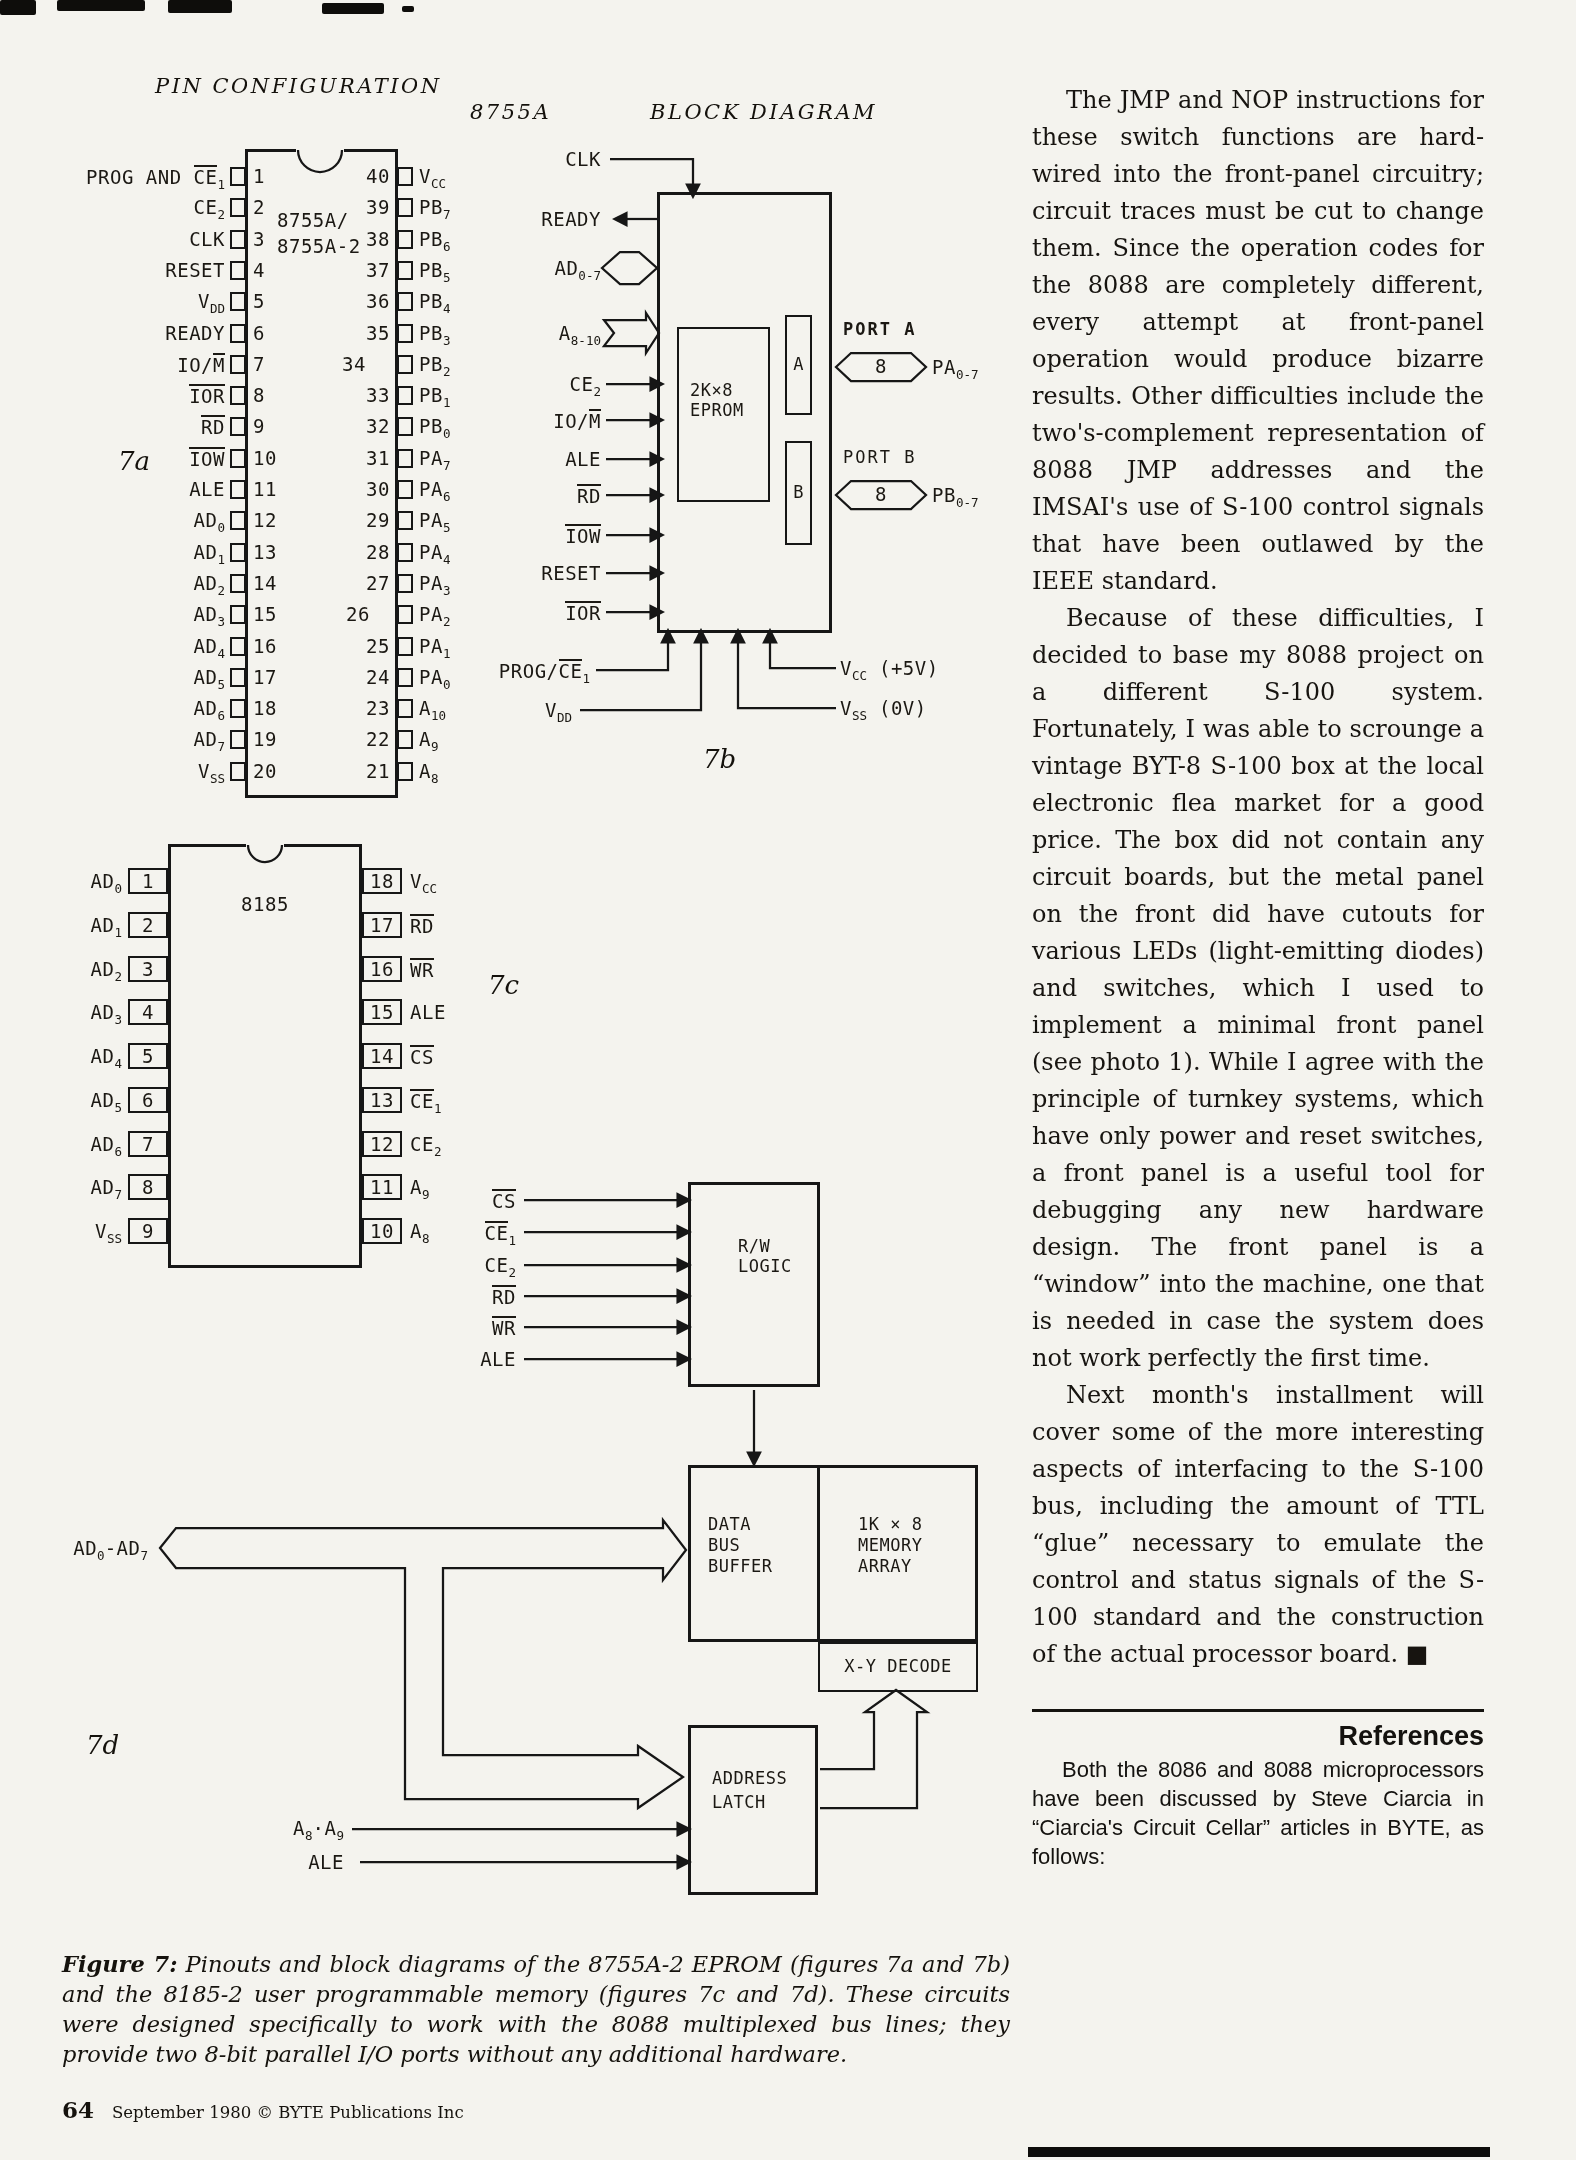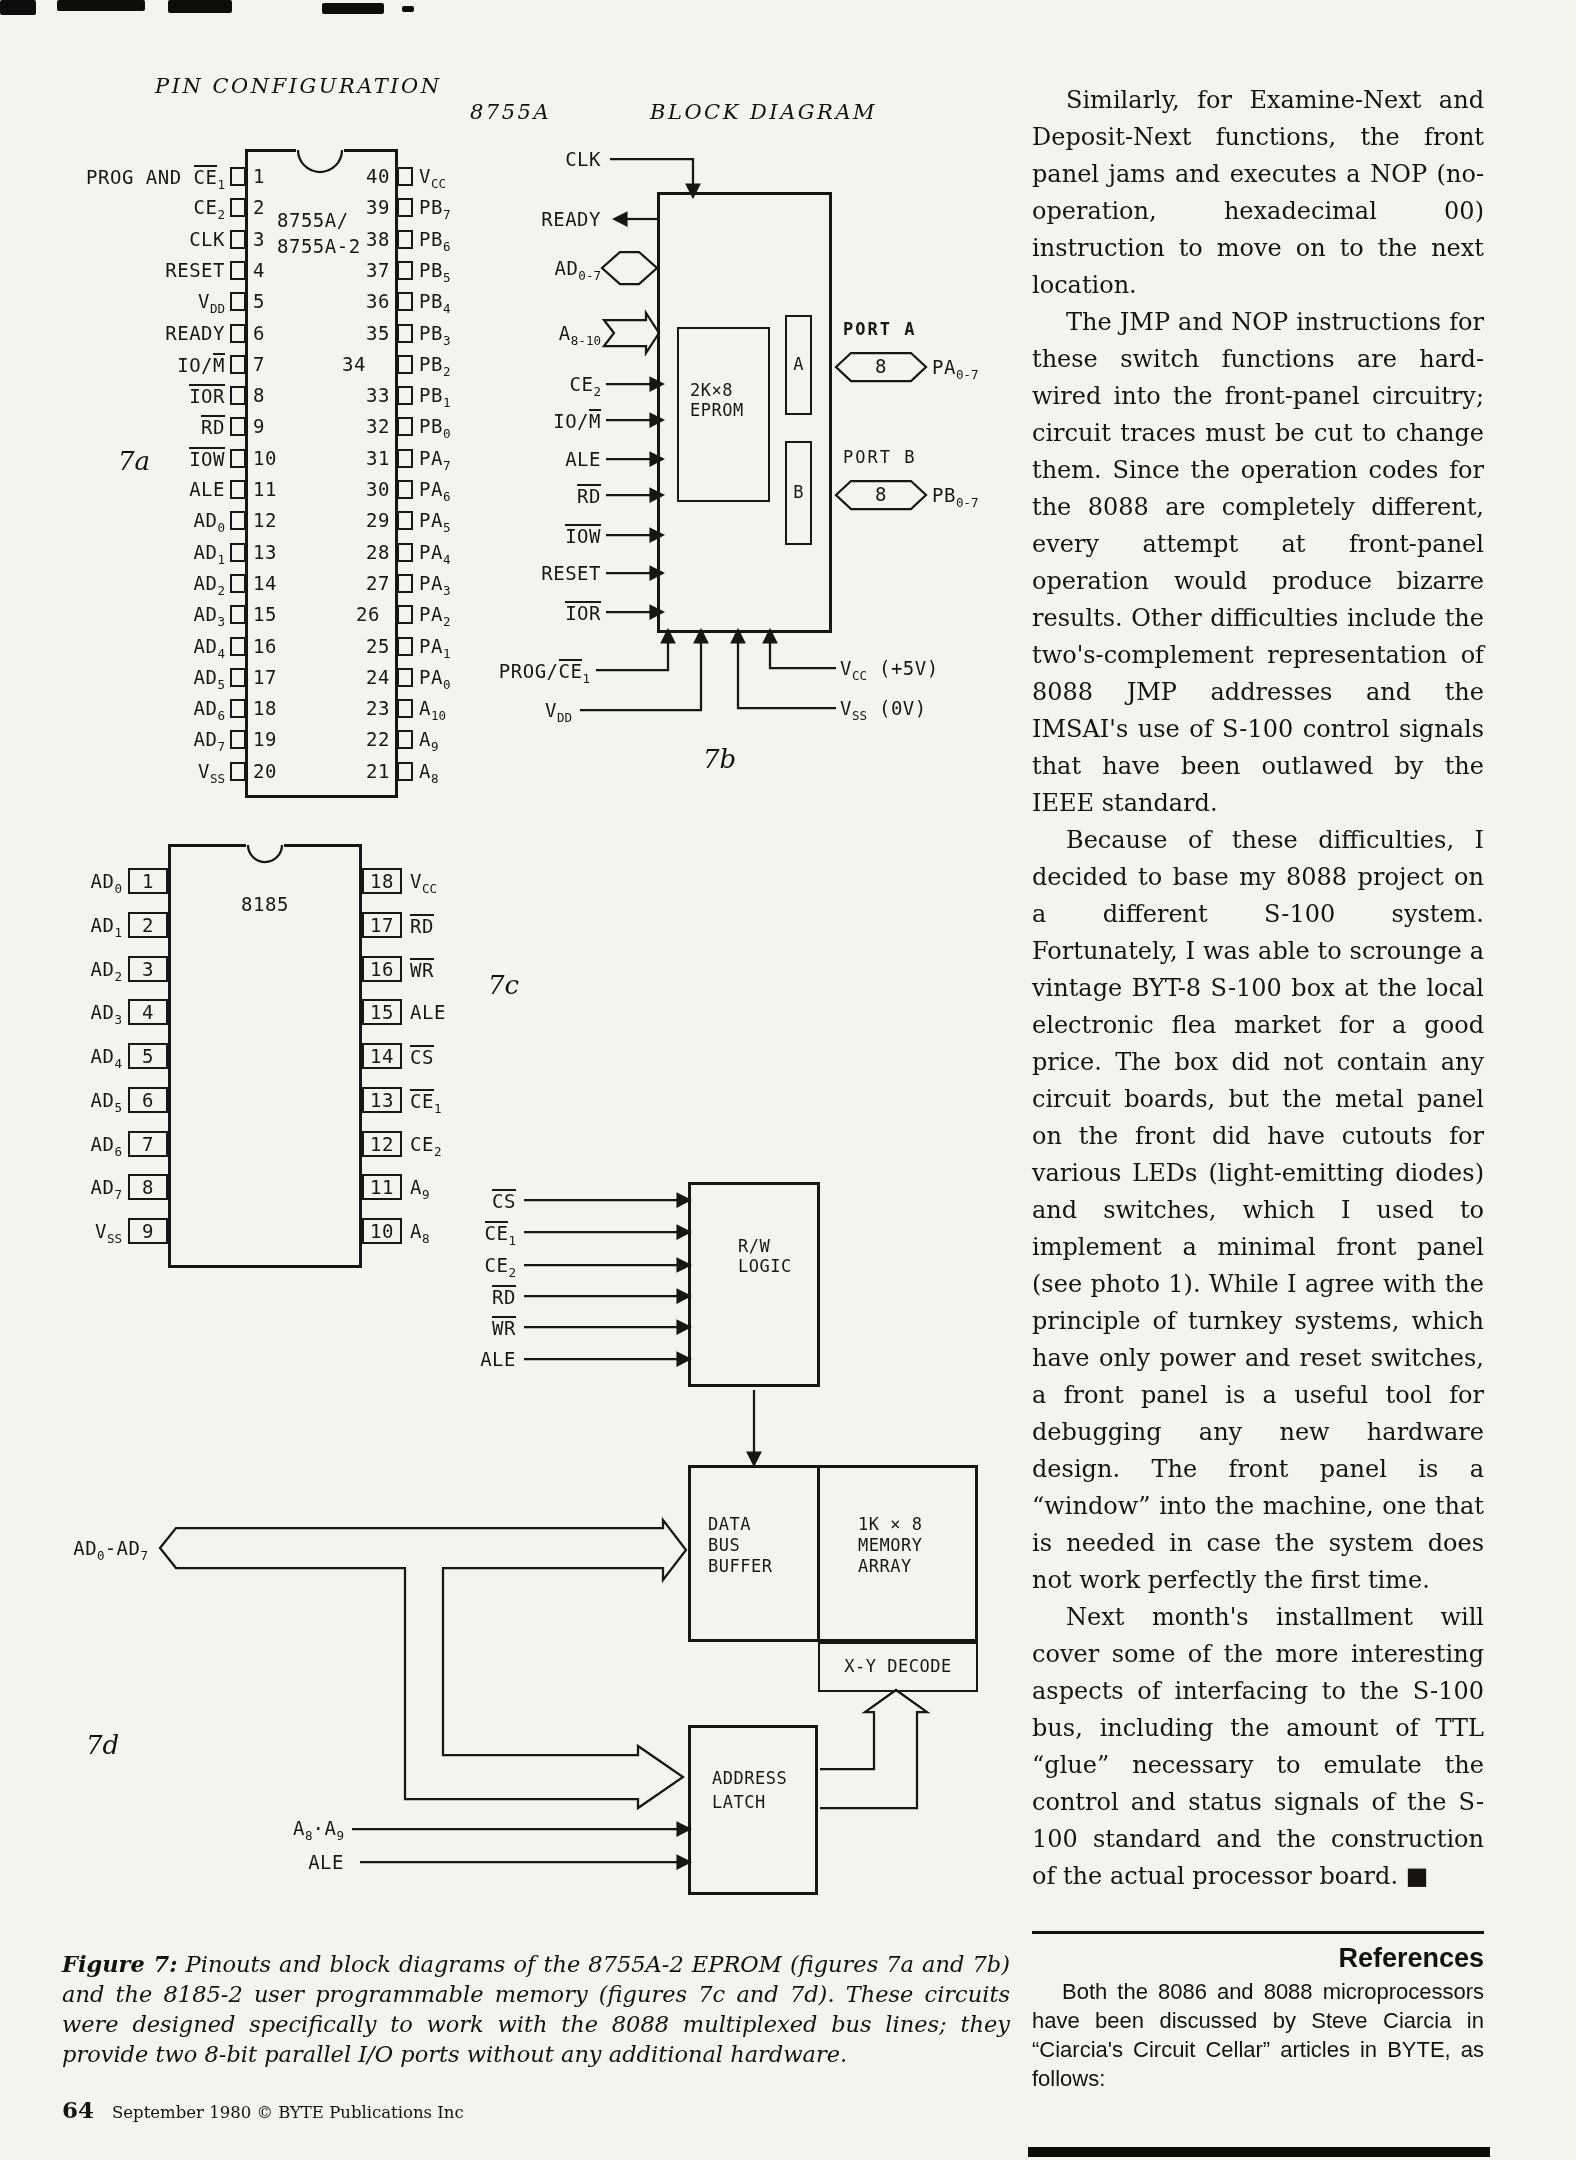--- a/index.html
+++ b/index.html
@@ -222,21 +222,21 @@
       <div class="pinbox" style="left: 397px; top: 510.5px; width: 16px; height: 19px;"></div>
       <div class="dlabel" style="left: 346px; top: 509px; width: 44px; text-align: right;">29</div>
       <div class="dlabel" style="left: 419px; top: 509px; width: 150px; text-align: left;"><span>PA</span><sub>5</sub></div>
       <div class="pinbox" style="left: 397px; top: 542.5px; width: 16px; height: 19px;"></div>
       <div class="dlabel" style="left: 346px; top: 541px; width: 44px; text-align: right;">28</div>
       <div class="dlabel" style="left: 419px; top: 541px; width: 150px; text-align: left;"><span>PA</span><sub>4</sub></div>
       <div class="pinbox" style="left: 397px; top: 573.5px; width: 16px; height: 19px;"></div>
       <div class="dlabel" style="left: 346px; top: 572px; width: 44px; text-align: right;">27</div>
       <div class="dlabel" style="left: 419px; top: 572px; width: 150px; text-align: left;"><span>PA</span><sub>3</sub></div>
       <div class="pinbox" style="left: 397px; top: 604.5px; width: 16px; height: 19px;"></div>
-      <div class="dlabel" style="left: 346px; top: 603px; width: 44px; text-align: center;">26</div>
+      <div class="dlabel" style="left: 346px; top: 603px; width: 44px; text-align: left;">26</div>
       <div class="dlabel" style="left: 419px; top: 603px; width: 150px; text-align: left;"><span>PA</span><sub>2</sub></div>
       <div class="pinbox" style="left: 397px; top: 636.5px; width: 16px; height: 19px;"></div>
       <div class="dlabel" style="left: 346px; top: 635px; width: 44px; text-align: right;">25</div>
       <div class="dlabel" style="left: 419px; top: 635px; width: 150px; text-align: left;"><span>PA</span><sub>1</sub></div>
       <div class="pinbox" style="left: 397px; top: 667.5px; width: 16px; height: 19px;"></div>
       <div class="dlabel" style="left: 346px; top: 666px; width: 44px; text-align: right;">24</div>
       <div class="dlabel" style="left: 419px; top: 666px; width: 150px; text-align: left;"><span>PA</span><sub>0</sub></div>
       <div class="pinbox" style="left: 397px; top: 698.5px; width: 16px; height: 19px;"></div>
       <div class="dlabel" style="left: 346px; top: 697px; width: 44px; text-align: right;">23</div>
       <div class="dlabel" style="left: 419px; top: 697px; width: 150px; text-align: left;"><span>A</span><sub>10</sub></div>
@@ -373,21 +373,20 @@
   <p class="caption">
     <b>Figure 7:</b>
     <span>Pinouts and block diagrams of the 8755A-2 EPROM (figures 7a and 7b) and the 8185-2 user programmable memory (figures 7c and 7d). These circuits were designed specifically to work with the 8088 multiplexed bus lines; they provide two 8-bit parallel I/O ports without any additional hardware.</span>
   </p>
   <div class="footer">
     <span class="fp">64</span>
     <span class="ft">September 1980 © BYTE Publications Inc</span>
   </div>
 
   <div class="article">
-    <p class="ind">Similarly, for Examine-Next and Deposit-Next functions, the front panel jams and executes a NOP (no-operation, hexadecimal 00) instruction to move on to the next location.</p>
     <p class="ind">The JMP and NOP instructions for these switch functions are hard-wired into the front-panel circuitry; circuit traces must be cut to change them. Since the operation codes for the 8088 are completely different, every attempt at front-panel operation would produce bizarre results. Other difficulties include the two's-complement representation of 8088 JMP addresses and the IMSAI's use of S-100 control signals that have been outlawed by the IEEE standard.</p>
     <p class="ind">Because of these difficulties, I decided to base my 8088 project on a different S-100 system. Fortunately, I was able to scrounge a vintage BYT-8 S-100 box at the local electronic flea market for a good price. The box did not contain any circuit boards, but the metal panel on the front did have cutouts for various LEDs (light-emitting diodes) and switches, which I used to implement a minimal front panel (see photo 1). While I agree with the principle of turnkey systems, which have only power and reset switches, a front panel is a useful tool for debugging any new hardware design. The front panel is a “window” into the machine, one that is needed in case the system does not work perfectly the first time.</p>
     <p class="ind">Next month's installment will cover some of the more interesting aspects of interfacing to the S-100 bus, including the amount of TTL “glue” necessary to emulate the control and status signals of the S-100 standard and the construction of the actual processor board. ■</p>
     <hr>
     <div class="refs">
       <h4>References</h4>
       <p class="intro">Both the 8086 and 8088 microprocessors have been discussed by Steve Ciarcia in “Ciarcia's Circuit Cellar” articles in BYTE, as follows:</p>
 
     </div>
   </div>

